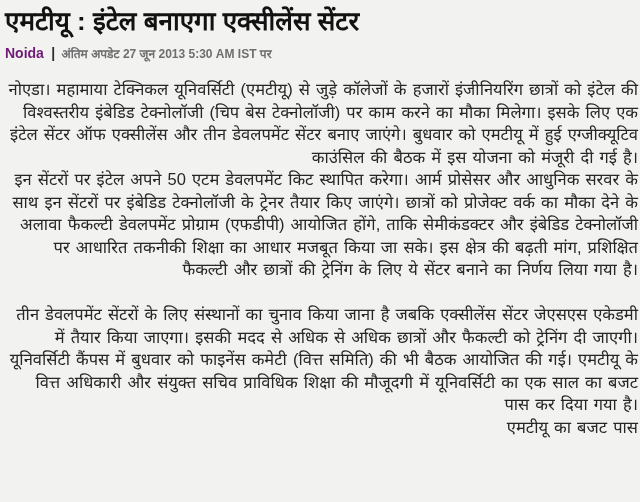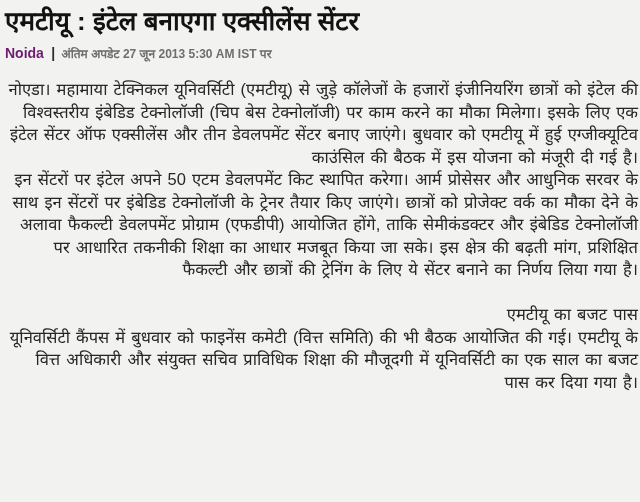--- a/index.html
+++ b/index.html
@@ -71,20 +71,21 @@
     <span class="byline-separator">|</span>
     <span class="byline-updated">अंतिम अपडेट 27 जून 2013 5:30 AM IST पर</span>
   </div>
 
   <div class="body-text">
 
     <p>नोएडा। महामाया टेक्निकल यूनिवर्सिटी (एमटीयू) से जुड़े कॉलेजों के हजारों इंजीनियरिंग छात्रों को इंटेल की विश्वस्तरीय इंबेडिड टेक्नोलॉजी (चिप बेस टेक्नोलॉजी) पर काम करने का मौका मिलेगा। इसके लिए एक इंटेल सेंटर ऑफ एक्सीलेंस और तीन डेवलपमेंट सेंटर बनाए जाएंगे। बुधवार को एमटीयू में हुई एग्जीक्यूटिव काउंसिल की बैठक में इस योजना को मंजूरी दी गई है।</p>
 
     <p class="gap-after">इन सेंटरों पर इंटेल अपने 50 एटम डेवलपमेंट किट स्थापित करेगा। आर्म प्रोसेसर और आधुनिक सरवर के साथ इन सेंटरों पर इंबेडिड टेक्नोलॉजी के ट्रेनर तैयार किए जाएंगे। छात्रों को प्रोजेक्ट वर्क का मौका देने के अलावा फैकल्टी डेवलपमेंट प्रोग्राम (एफडीपी) आयोजित होंगे, ताकि सेमीकंडक्टर और इंबेडिड टेक्नोलॉजी पर आधारित तकनीकी शिक्षा का आधार मजबूत किया जा सके। इस क्षेत्र की बढ़ती मांग, प्रशिक्षित फैकल्टी और छात्रों की ट्रेनिंग के लिए ये सेंटर बनाने का निर्णय लिया गया है।</p>
 
+    <p>तीन डेवलपमेंट सेंटरों के लिए संस्थानों का चुनाव किया जाना है जबकि एक्सीलेंस सेंटर जेएसएस एकेडमी में तैयार किया जाएगा। इसकी मदद से अधिक से अधिक छात्रों और फैकल्टी को ट्रेनिंग दी जाएगी।</p>
 
 
+    <p>यूनिवर्सिटी कैंपस में बुधवार को फाइनेंस कमेटी (वित्त समिति) की भी बैठक आयोजित की गई। एमटीयू के वित्त अधिकारी और संयुक्त सचिव प्राविधिक शिक्षा की मौजूदगी में यूनिवर्सिटी का एक साल का बजट पास कर दिया गया है।</p>
+
     <p>एमटीयू का बजट पास</p>
-
-    <p>यूनिवर्सिटी कैंपस में बुधवार को फाइनेंस कमेटी (वित्त समिति) की भी बैठक आयोजित की गई। एमटीयू के वित्त अधिकारी और संयुक्त सचिव प्राविधिक शिक्षा की मौजूदगी में यूनिवर्सिटी का एक साल का बजट पास कर दिया गया है।</p>
 
   </div>
 </div>
 
 </body></html>

